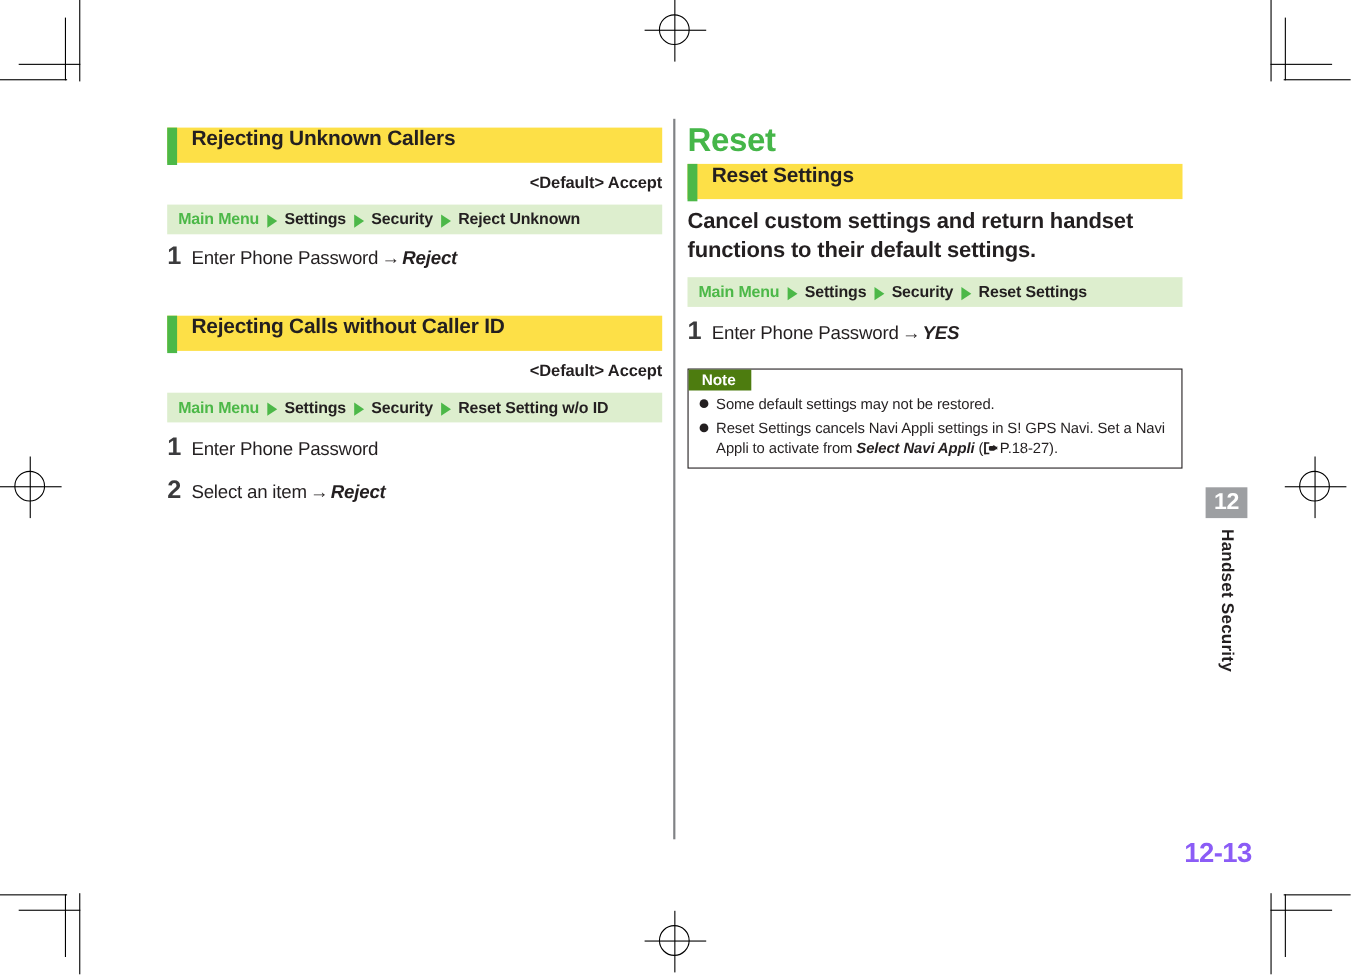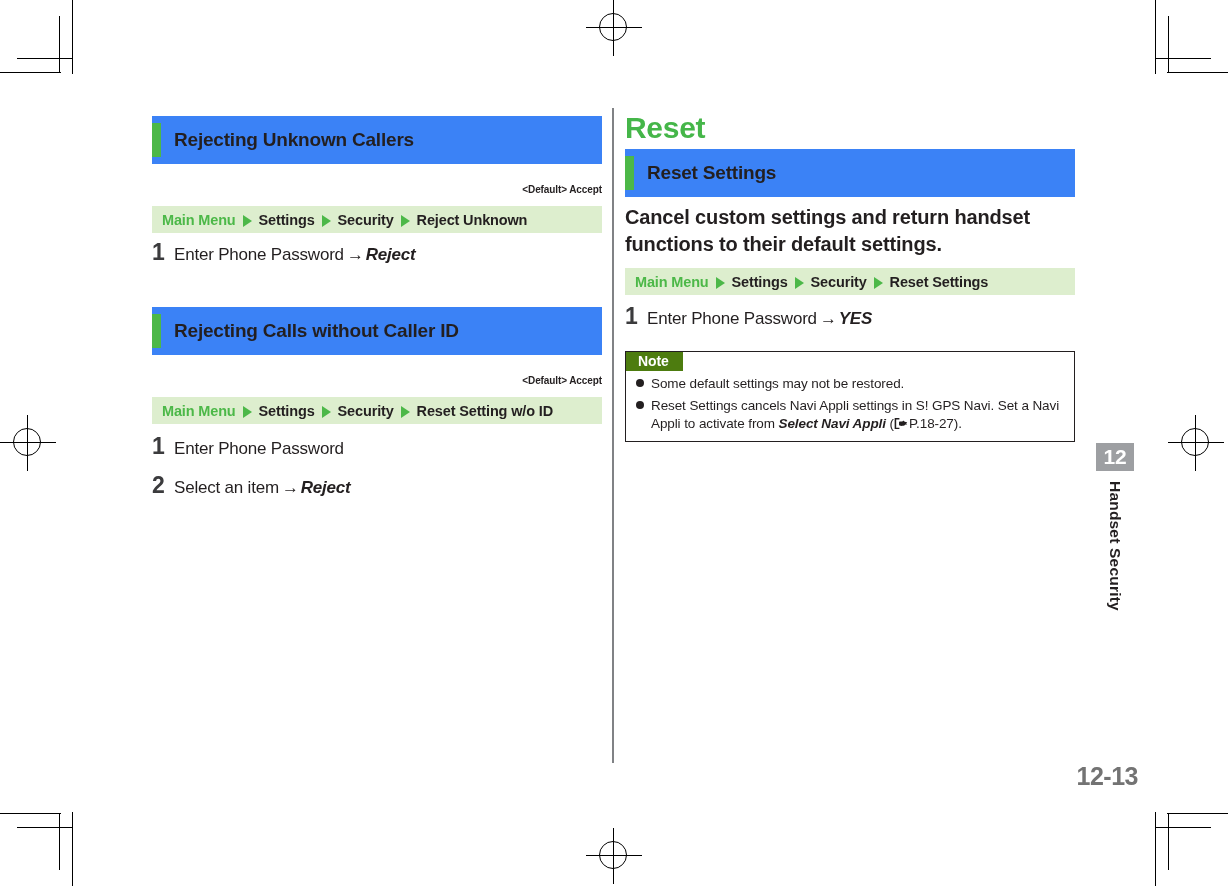--- a/index.html
+++ b/index.html
@@ -62,48 +62,48 @@
     font-weight: bold;
     color: #45b649;
     line-height: 1.0;
     letter-spacing: -0.3px;
     margin: 0 0 6px 0;
   }
 
   
   .section-bar {
     position: relative;
-    background: #3b82f6;
-    height: 48px;
+    background: #fde047;
+    height: 32px;
     display: flex;
-    align-items: center;
+    align-items: flex-start;
     margin-bottom: 0;
   }
   .section-bar .tick {
     width: 9px;
     height: 34px;
     background: #4cb848;
     flex: 0 0 auto;
   }
   .section-bar .section-title {
     font-size: 19px;
     font-weight: bold;
     color: #231f20;
     padding-left: 13px;
     letter-spacing: -0.2px;
     white-space: nowrap;
   }
 
   
   .default-line {
     text-align: right;
-    font-size: 10px;
-    font-weight: bold;
-    color: #231f20;
-    margin-top: 20px;
+    font-size: 15px;
+    font-weight: bold;
+    color: #231f20;
+    margin-top: 10px;
     letter-spacing: -0.1px;
   }
 
   
   .lead {
     font-size: 20px;
     font-weight: bold;
     color: #231f20;
     line-height: 1.33;
     margin-top: 7px;
@@ -256,21 +256,21 @@
 
   
   #folio {
     position: absolute;
     left: 1063px;
     top: 762px;
     width: 75px;
     text-align: right;
     font-size: 25px;
     font-weight: bold;
-    color: #737373;
+    color: #8b5cf6;
     letter-spacing: -0.5px;
   }
 </style>
 </head>
 <body>
 
 <div>
 
   <div class="mark v" style="left:72px; top:0; height:74px;"></div>
   <div class="mark h" style="left:0; top:72px; width:61px;"></div>

